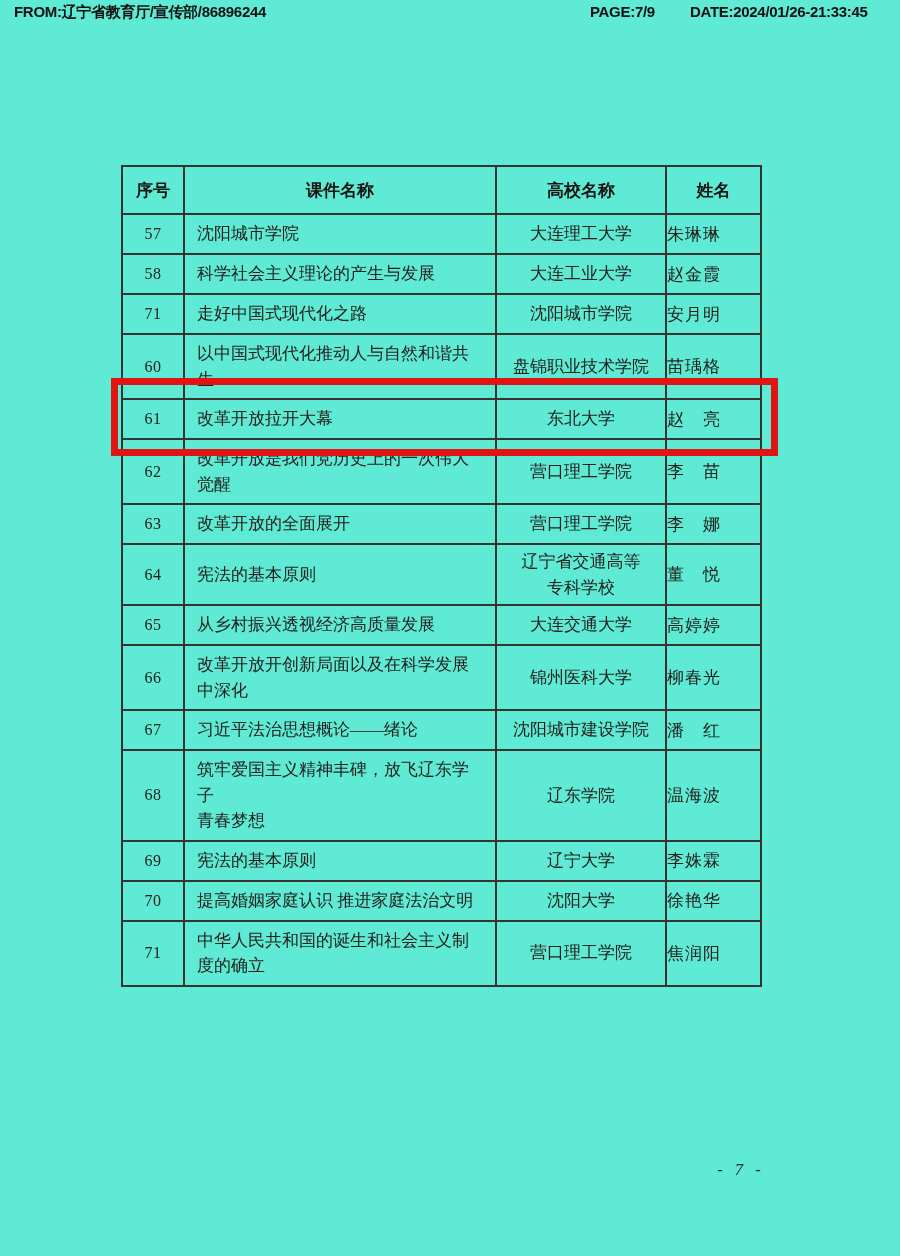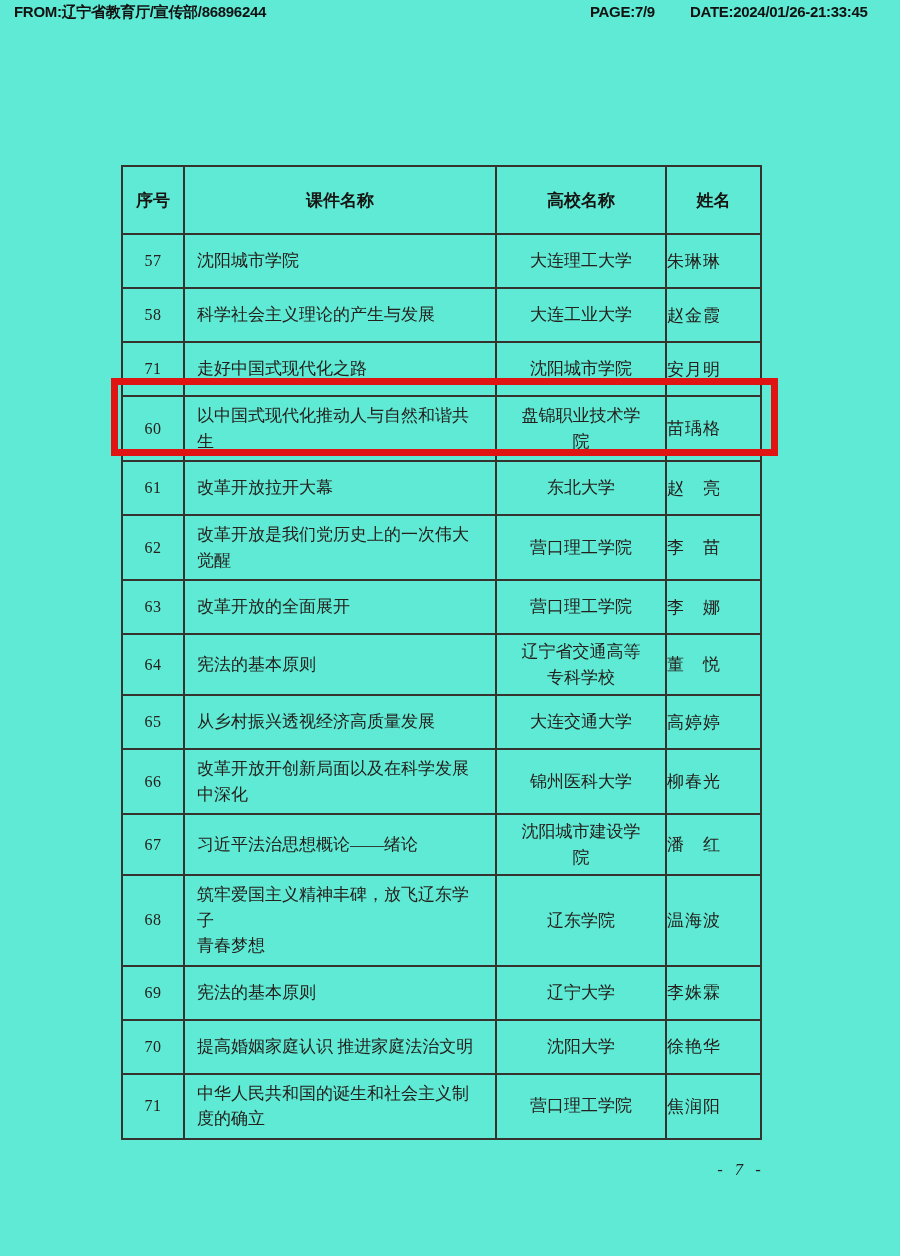--- a/index.html
+++ b/index.html
@@ -34,35 +34,35 @@
     top: 165px;
     width: 639px;
     border-collapse: collapse;
     table-layout: fixed;
   }
   .doc-table th, .doc-table td {
     border: 2px solid #36332e;
     vertical-align: middle;
   }
   .doc-table th {
-    height: 68px;
+    height: 48px;
     font-family: "Liberation Sans", "DejaVu Sans", sans-serif;
     font-weight: 700;
     font-size: 17px;
     text-align: center;
     color: #171512;
   }
   .doc-table td {
-    height: 54px;
+    height: 40px;
     font-size: 17px;
     color: #24211d;
   }
   td.no     { text-align: center; font-size: 16px; letter-spacing: 0.5px; }
   td.course { text-align: left; padding: 6px 10px 6px 12px; line-height: 1.5; white-space: pre-line; }
-  td.school { text-align: center; padding: 4px 24px; line-height: 1.5; white-space: pre-line; }
+  td.school { text-align: center; padding: 4px 16px; line-height: 1.5; white-space: pre-line; }
   td.name   { text-align: left; letter-spacing: 1px; }
 
   
   .highlight-rect {
     position: absolute;
     border: 7px solid #e11414;
     pointer-events: none;
     z-index: 5;
   }
 

